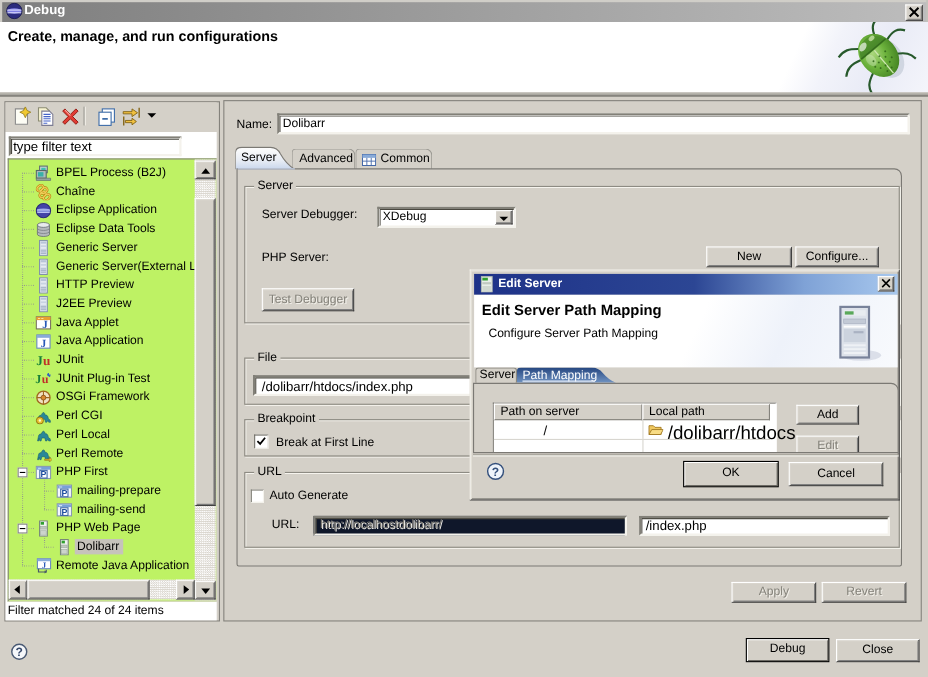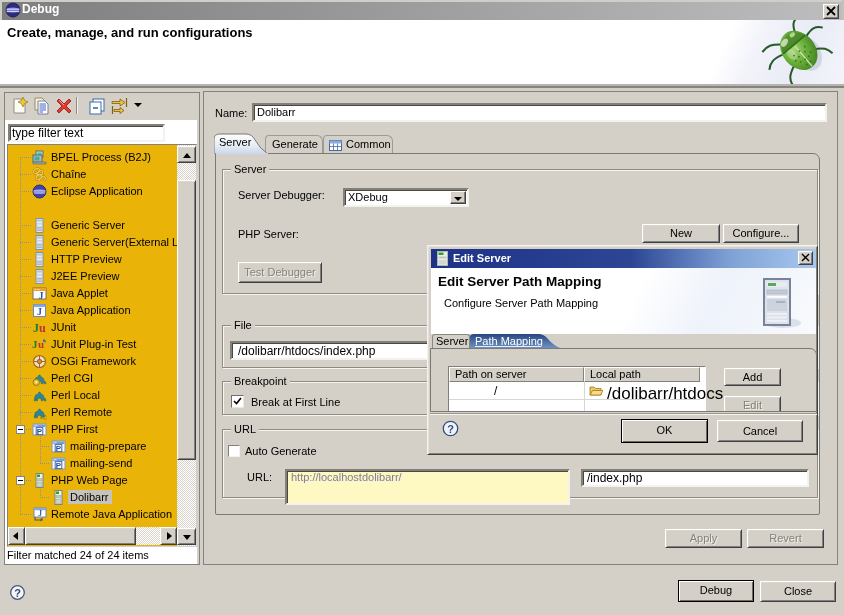--- a/index.html
+++ b/index.html
@@ -138,21 +138,21 @@
     </svg>
     <div class="arrow-down" style="left:129px;top:10px;border-left-width:4px;border-right-width:4px;border-top-width:4px;"></div>
   </div>
 
   <div class="abs" style="left:0;top:27px;width:192px;height:444px;background:#fff;"></div>
 
   <div class="sunken abs" style="left:3px;top:31px;width:157px;height:18px;">
     <div class="abs" style="left:2px;top:0px;font-size:12px;">type filter text</div>
   </div>
 
-  <div class="abs" style="left:2px;top:51px;width:190px;height:403px;background:#eab308;border:1px solid;border-color:#84827c #d4d0c8 #d4d0c8 #84827c;" id="treebox">
+  <div class="abs" style="left:2px;top:51px;width:190px;height:403px;background:#bef264;border:1px solid;border-color:#84827c #d4d0c8 #d4d0c8 #84827c;" id="treebox">
 
   <div class="abs" style="left:12px;top:12px;width:1px;height:357px;background-image:linear-gradient(#909090 1px,transparent 1px);background-size:1px 2px;"></div>
   <div class="abs" style="left:32px;top:291px;width:1px;height:27px;background-image:linear-gradient(#909090 1px,transparent 1px);background-size:1px 2px;"></div>
   <div class="abs" style="left:32px;top:342px;width:1px;height:10px;background-image:linear-gradient(#909090 1px,transparent 1px);background-size:1px 2px;"></div>
   <div class="treerow" style="top:4px;">
     <div class="abs" style="left:12px;top:8px;width:11px;height:1px;background-image:linear-gradient(90deg,#909090 1px,transparent 1px);background-size:2px 1px;"></div>
     <svg class="ticon" style="left:24px;" width="15" height="15" viewBox="0 0 15 15">
           <rect x="4" y="1" width="7" height="6" fill="#c8d4d4" stroke="#607070"></rect>
           <rect x="5.5" y="2.5" width="4" height="3" fill="#40c0b0"></rect>
           <rect x="1" y="5" width="9" height="7" fill="#b0bcbc" stroke="#586868"></rect>
@@ -183,20 +183,29 @@
     <div class="abs" style="left:12px;top:8px;width:11px;height:1px;background-image:linear-gradient(90deg,#909090 1px,transparent 1px);background-size:2px 1px;"></div>
     <svg class="ticon" style="left:24px;" width="15" height="15" viewBox="0 0 15 15">
           <circle cx="7.5" cy="7.5" r="6.5" fill="#4444a8"></circle>
           <ellipse cx="7.5" cy="7.5" rx="6.5" ry="2.2" fill="#7a84d8"></ellipse>
           <rect x="1" y="6.4" width="13" height="0.9" fill="#c8d0f8"></rect>
           <rect x="1" y="8.6" width="13" height="0.9" fill="#c8d0f8"></rect>
           <circle cx="7.5" cy="7.5" r="6.5" fill="none" stroke="#2c2c78"></circle>
         </svg>
     <div class="lbl" style="left:43px;">Eclipse Application</div>
   </div>
+  <div class="treerow" style="top:55px;">
+    <div class="abs" style="left:12px;top:8px;width:11px;height:1px;background-image:linear-gradient(90deg,#909090 1px,transparent 1px);background-size:2px 1px;"></div>
+    <svg class="ticon" style="left:24px;" width="15" height="15" viewBox="0 0 15 15">
+          <path d="M2 3.5 L2 12 A5.5 2 0 0 0 13 12 L13 3.5 Z" fill="#b4b8bc" stroke="#606870" stroke-width="0.7"></path>
+          <ellipse cx="7.5" cy="3.5" rx="5.5" ry="2.2" fill="#e8eaec" stroke="#606870" stroke-width="0.7"></ellipse>
+          <path d="M2 6.5 A5.5 2 0 0 0 13 6.5 M2 9.3 A5.5 2 0 0 0 13 9.3" fill="none" stroke="#787e84" stroke-width="0.7"></path>
+        </svg>
+    <div class="lbl" style="left:43px;">Eclipse Data Tools</div>
+  </div>
   <div class="treerow" style="top:72px;">
     <div class="abs" style="left:12px;top:8px;width:11px;height:1px;background-image:linear-gradient(90deg,#909090 1px,transparent 1px);background-size:2px 1px;"></div>
     <svg class="ticon" style="left:24px;" width="15" height="15" viewBox="0 0 15 15">
           <rect x="4" y="0.5" width="7" height="14" fill="#e6eaf2" stroke="#8090a8"></rect>
           <rect x="5" y="1.5" width="5" height="2" fill="#b8c4d8"></rect>
           <rect x="5" y="5" width="5" height="1.6" fill="#c8d2e2"></rect>
           <rect x="5" y="8" width="5" height="5.5" fill="#d4dcEA"></rect>
           <path d="M5 9.5 L10 9.5 M5 11 L10 11 M5 12.5 L10 12.5" stroke="#9aa8bc" stroke-width="0.7"></path>
         </svg>
     <div class="lbl" style="left:43px;">Generic Server</div>
@@ -395,21 +404,21 @@
 
 <div class="abs" style="left:203px;top:91px;width:635px;height:474px;background:#d4d0c8;border:1px solid #84827c;">
   <div class="abs" style="left:11px;top:15px;font-size:11px;">Name:</div>
   <div class="sunken abs" style="left:48px;top:11px;width:575px;height:19px;">
     <div class="abs" style="left:3px;top:1px;font-size:11px;">Dolibarr</div>
   </div>
 
   <div class="abs" style="left:0;top:41px;width:632px;height:21px;">
 
     <div class="abs" style="left:61px;top:2px;width:58px;height:19px;background:#d4d0c8;border:1px solid #9c9a94;border-bottom:none;border-radius:4px 6px 0 0;">
-      <div class="abs" style="left:6px;top:2px;">Generate</div>
+      <div class="abs" style="left:6px;top:2px;">Advanced</div>
     </div>
     <div class="abs" style="left:119px;top:2px;width:70px;height:19px;background:#d4d0c8;border:1px solid #9c9a94;border-bottom:none;border-radius:4px 6px 0 0;">
       <svg class="abs" style="left:5px;top:4px;" width="13" height="11" viewBox="0 0 13 11">
           <rect x="0.5" y="0.5" width="12" height="10" fill="#fff" stroke="#4468a8"></rect>
           <rect x="0.5" y="0.5" width="12" height="3" fill="#88aad8"></rect>
           <path d="M0.5 6.5 h12 M4.5 3.5 v7 M8.5 3.5 v7" stroke="#4468a8" stroke-width="0.8"></path>
         </svg>
       <div class="abs" style="left:22px;top:2px;">Common</div>
     </div>
 
@@ -460,21 +469,21 @@
         </svg>
     </div>
     <div class="abs" style="left:28px;top:14px;">Break at First Line</div>
   </div>
 
   <div class="groupbox abs" style="left:18px;top:337px;width:596px;height:69px;">
     <div class="grouplabel" style="left:8px;">URL</div>
     <div class="sunken abs" style="left:5px;top:15px;width:12px;height:12px;border-width:1px;box-shadow:none;"></div>
     <div class="abs" style="left:22px;top:15px;">Auto Generate</div>
     <div class="abs" style="left:24px;top:41px;">URL:</div>
-    <div class="sunken abs disabledtxt" style="left:62px;top:39px;width:285px;height:36px;background:#fef9c3;">
+    <div class="sunken abs disabledtxt" style="left:62px;top:39px;width:285px;height:18px;background:#0f172a;">
       <div class="abs" style="left:4px;top:0px;">http://localhostdolibarr/</div>
     </div>
     <div class="sunken abs" style="left:358px;top:39px;width:228px;height:18px;">
       <div class="abs" style="left:4px;top:0px;font-size:12px;">/index.php</div>
     </div>
   </div>
 
   <div class="raised btntext disabledtxt abs" style="left:461px;top:437px;width:77px;height:19px;padding-top:2px;">Apply</div>
   <div class="raised btntext disabledtxt abs" style="left:543px;top:437px;width:77px;height:19px;padding-top:2px;">Revert</div>
 </div>

